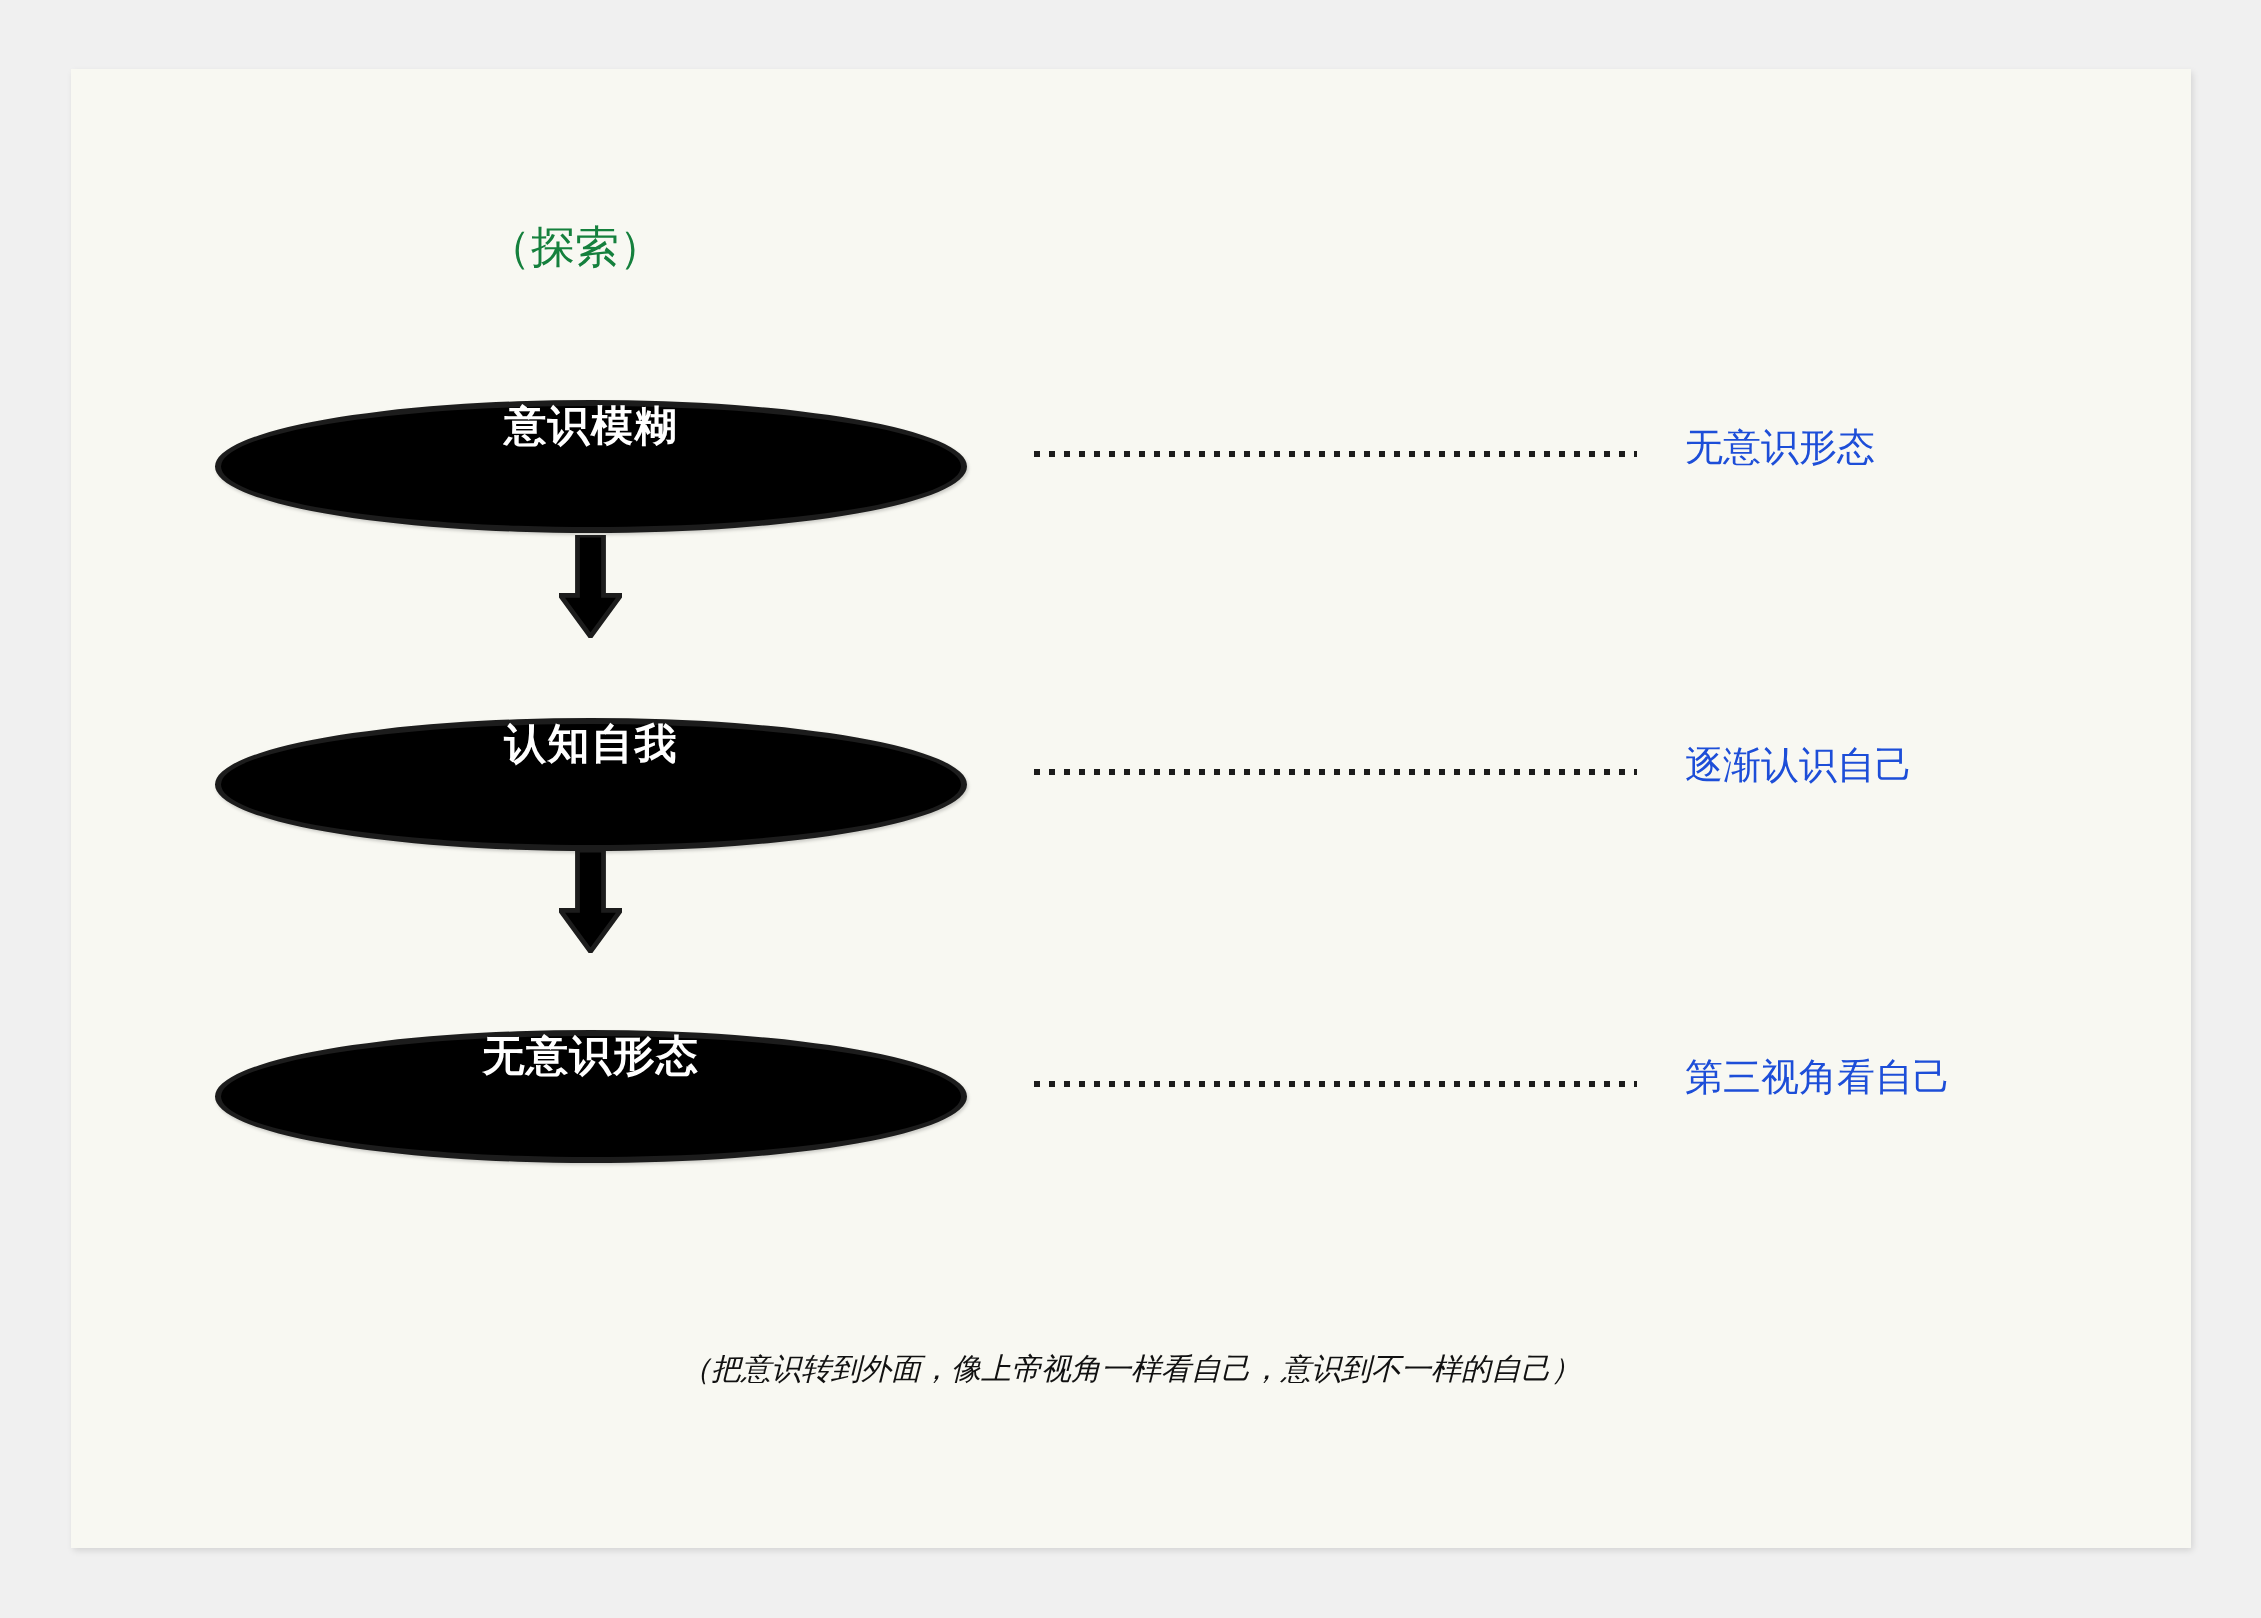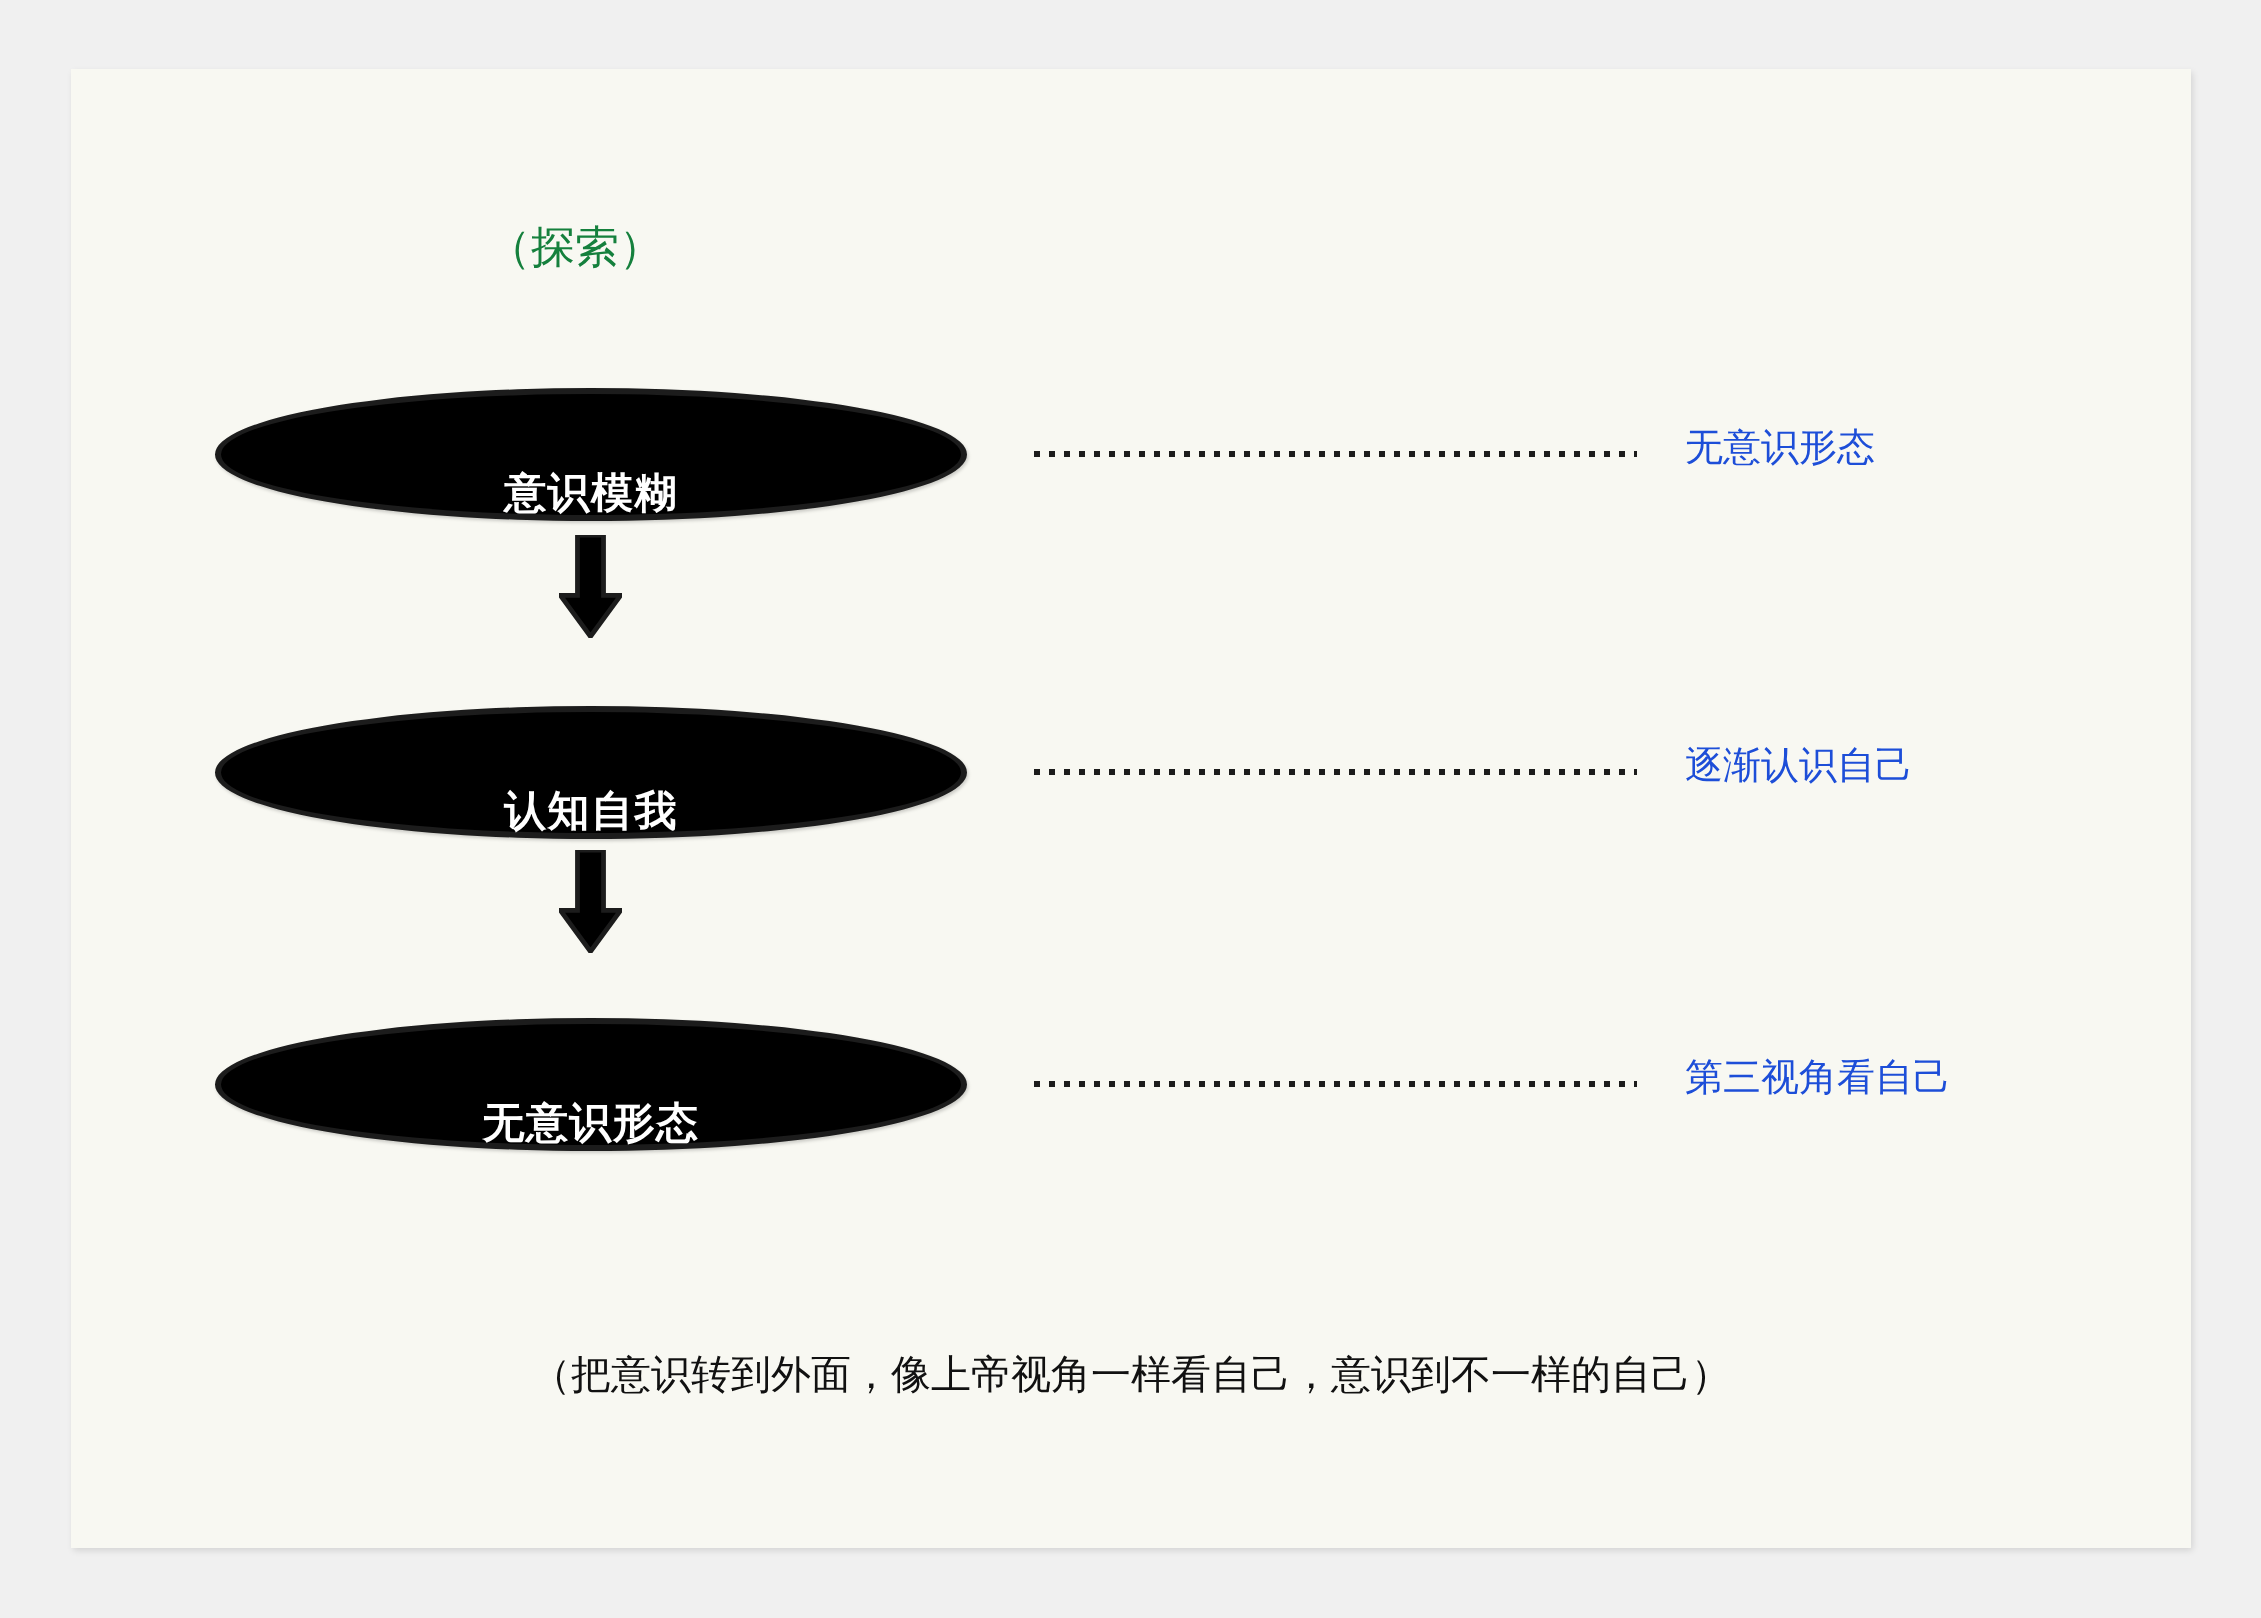--- a/index.html
+++ b/index.html
@@ -43,29 +43,29 @@
     width: 2120px;
     height: 137px;
   }
   .flow-row.row-0 { top: 319px; }
   .flow-row.row-1 { top: 637px; }
   .flow-row.row-2 { top: 949px; }
 
   .node-ellipse {
     position: absolute;
     left: 144px;
-    top: 0px;
+    top: 12px;
     width: 752px;
     height: 133px;
     background: #000000;
     border: 6.2px solid #1c1c1c;
     border-radius: 50%;
     box-sizing: border-box;
     display: flex;
-    align-items: flex-end;
+    align-items: flex-start;
     justify-content: center;
     box-shadow: 1.4px 2.1px 3.4px rgba(0,0,0,0.18);
   }
   .node-label {
     color: #ffffff;
     font-size: 42px;
     font-weight: bold;
     letter-spacing: 1.4px;
     line-height: 1;
     white-space: nowrap;
@@ -105,24 +105,25 @@
   .arrow-connector.arrow-1 { top: 781px; }
   .arrow-connector svg { display: block; width: 63px; height: 103px; }
 
   
   .diagram-caption {
     position: absolute;
     left: 0;
     top: 1285px;
     width: 2120px;
     text-align: center;
-    font-size: 40px;
+    font-size: 30px;
     line-height: 1;
     color: #111111;
     white-space: nowrap;
+    font-style: italic;
   }
 </style>
 </head>
 <body>
 
 <div class="page-canvas">
 
   <div class="diagram-title">（探索）</div>
 
   <div class="flow-row row-0">

